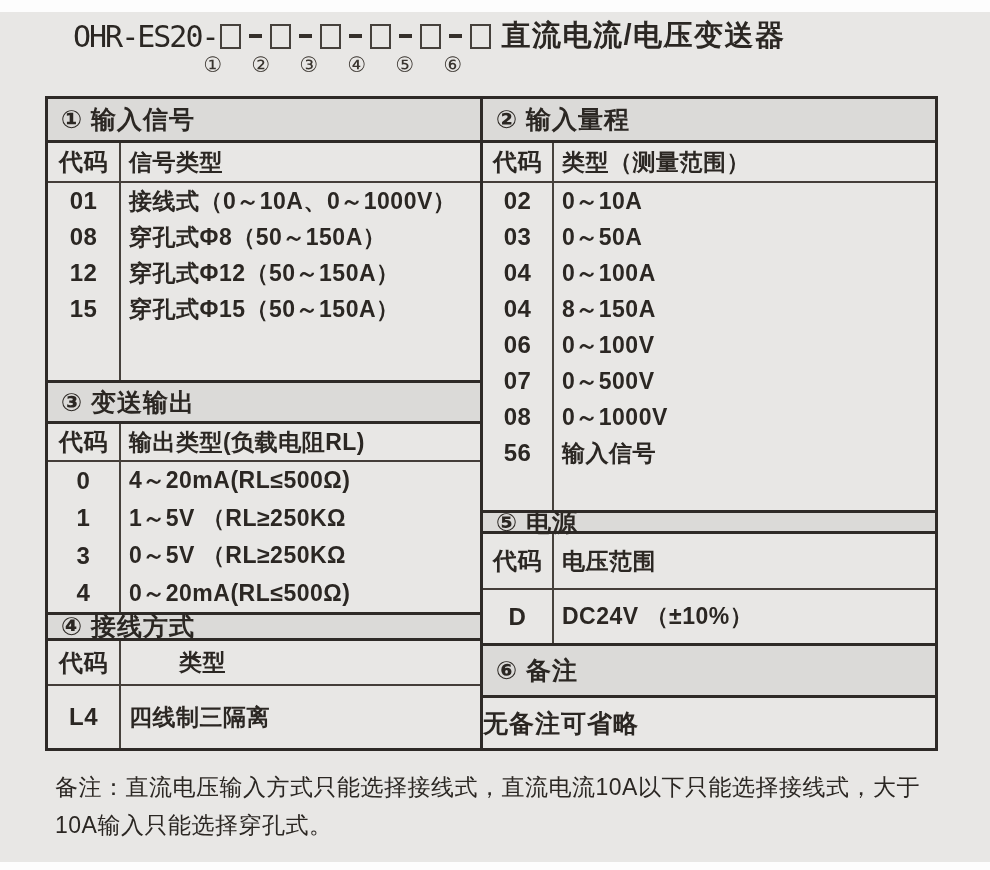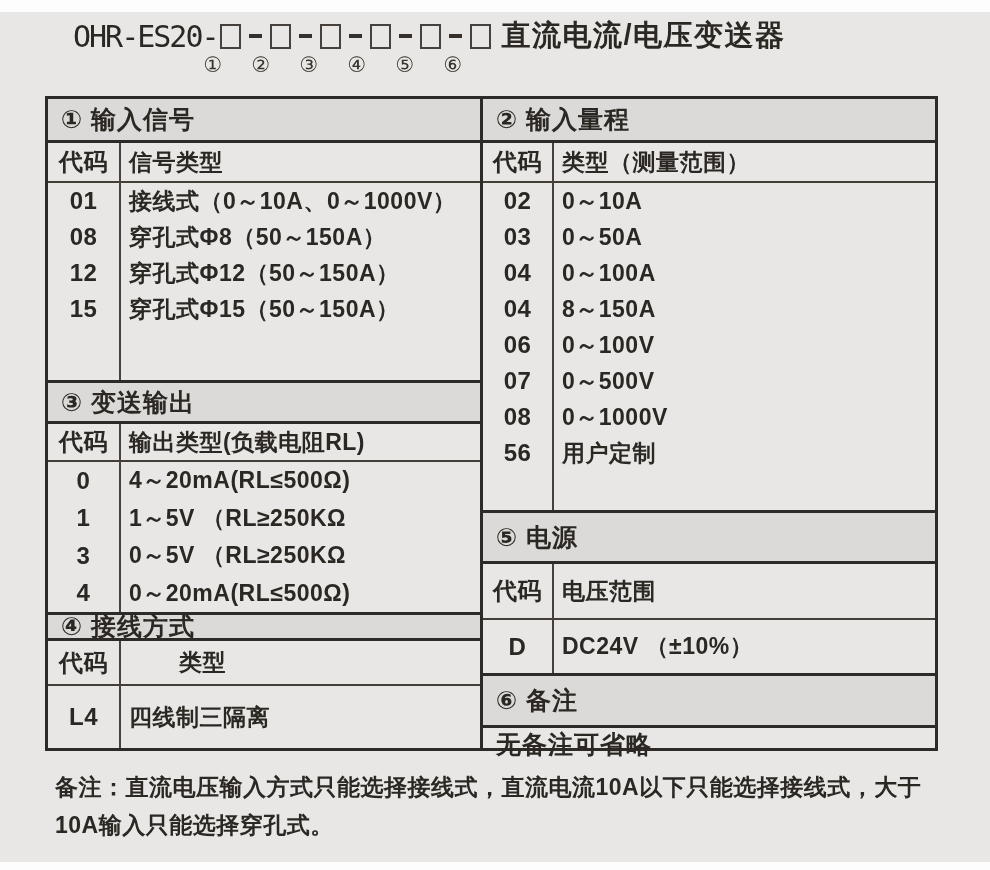--- a/index.html
+++ b/index.html
@@ -88,28 +88,28 @@
   }
   .val{
     flex:1; padding-left:10px;
     font-size:23px; font-weight:bold; color:#2b2723;
     white-space:nowrap; letter-spacing:0.5px;
   }
   .val.indent{ padding-left:35px;margin-left:25px; }
   .h40{ height:40px; } .h38{ height:38px; } .h36{ height:36px; }
   .h45{ height:45px; } .h56{ height:56px; }
   .note-val{
-    flex:1; display:flex; align-items:center; padding-left:13px;
+    flex:1; display:flex; align-items:center; 
     font-size:25px; font-weight:bold; color:#2b2723; letter-spacing:1px;
   }
 
   
   .footnote{
     position:absolute; left:55px; top:768px; right:48px;
-    font-size:23px; font-weight:bold; color:#2b2723;
+    font-size:23px; font-weight:normal; color:#2b2723;
     line-height:38px; letter-spacing:0.5px;
   }
 </style>
 </head>
 <body>
 
 <div class="page">
   <div class="strip top"></div>
 
   <div class="model-line">
@@ -246,26 +246,26 @@
         <div class="row h36">
           <div class="code">07</div>
           <div class="val">0～500V</div>
         </div>
         <div class="row h36">
           <div class="code">08</div>
           <div class="val">0～1000V</div>
         </div>
         <div class="row h36">
           <div class="code">56</div>
-          <div class="val">用户定制</div>
+          <div class="val">输入信号</div>
         </div>
         <div class="row grow"></div>
       </div>
 
-      <div class="sec-header mid" style="height:54px">
+      <div class="sec-header mid" style="height:24px">
         <span>⑤ 电源</span>
       </div>
       <div class="sec-body" style="--cw:69px; height:109px">
         <div class="divider"></div>
         <div class="row subhead h56">
           <div class="code">代码</div>
           <div class="val">电压范围</div>
         </div>
         <div class="row grow">
           <div class="code">D</div>

